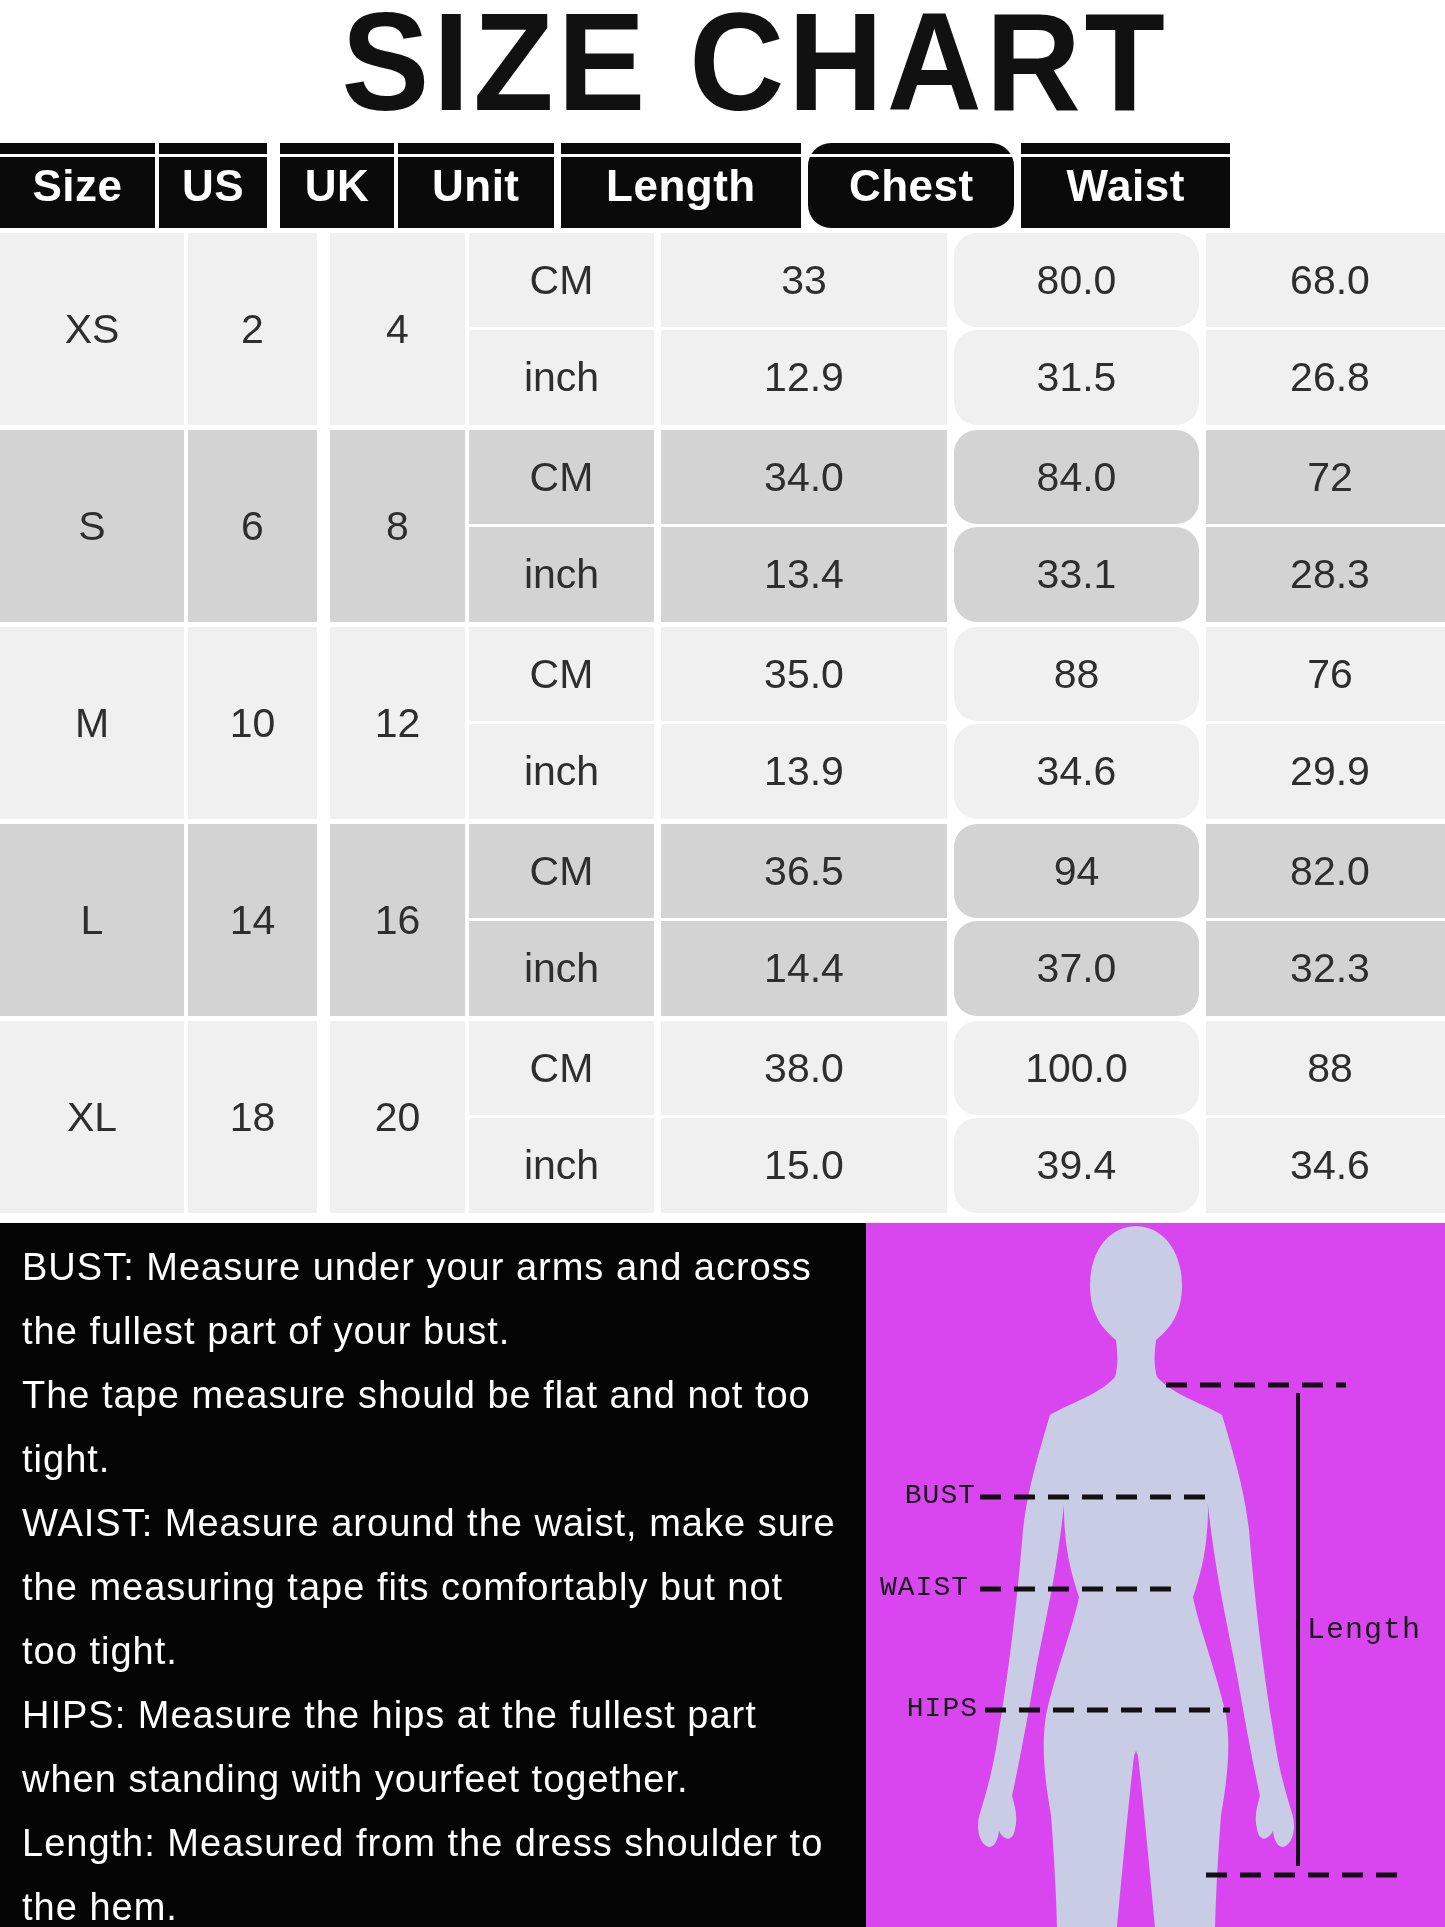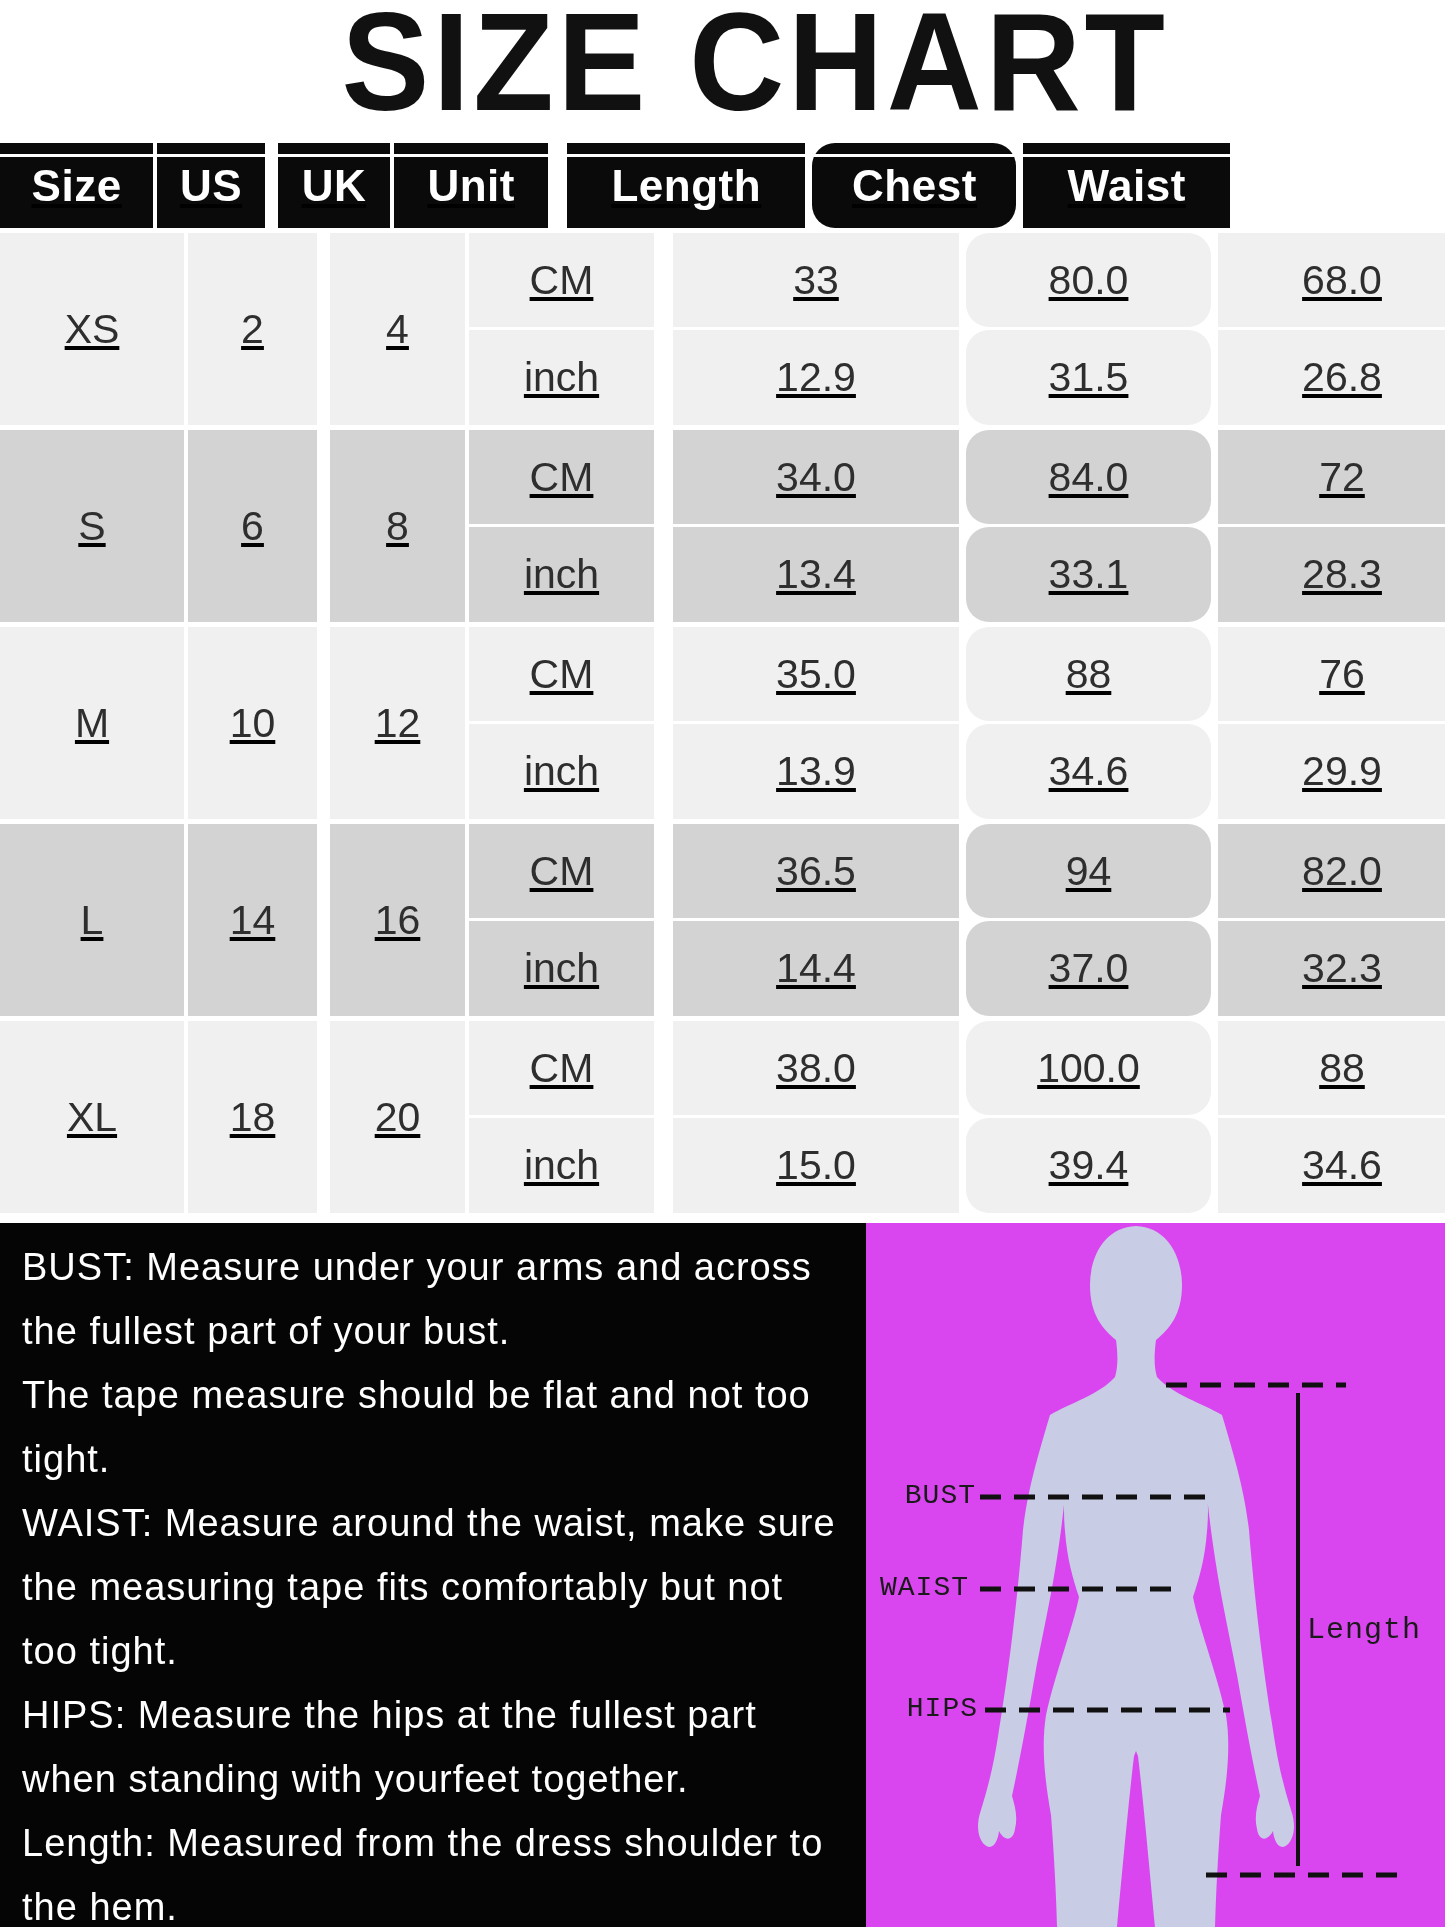--- a/index.html
+++ b/index.html
@@ -7,30 +7,30 @@
     position:relative;width:1445px;height:1927px;background:#ffffff;overflow:hidden;
     font-family:"Liberation Sans", sans-serif;
   }
   
   .title{
     position:absolute;top:-8px;left:0;width:1510px;height:140px;line-height:140px;
     margin:0;text-align:center;font-size:140px;font-weight:700;letter-spacing:4px;
     color:#111111;transform:scaleX(0.94);transform-origin:50% 50%;white-space:nowrap;
   }
   
-  .size-table{position:absolute;top:143px;left:0;width:1230px;text-decoration:underline;}
+  .size-table{position:absolute;top:143px;left:0;width:1230px;}
   .trow{display:flex;}
   .cell{
     display:flex;align-items:center;justify-content:center;
     font-size:41px;color:#2e2e2e;
   }
   .c1{width:184px;margin-right:4px;}
   .c2{width:129px;margin-right:4px;}
   .c3{width:135px;margin-right:4px;margin-left:9px;}
-  .c4{width:185px;margin-right:19px;}
+  .c4{width:185px;margin-right:7px;}
   .c5{width:286px;margin-right:7px;}
   .c6{width:245px;margin-right:7px;border-radius:23px;}
   .c7{width:248px;margin-right:0;}
   .header-row{height:85px;margin-bottom:5px;}
   .header-row .cell{
     background:linear-gradient(180deg,#0a0a0a 0px,#0a0a0a 11px,#ffffff 11px,#ffffff 14px,#0a0a0a 14px);
     color:#ffffff;font-weight:700;font-size:44px;letter-spacing:0.5px;
   }
   .size-block{display:flex;height:192px;margin-bottom:5px;}
   .merged{display:flex;}

